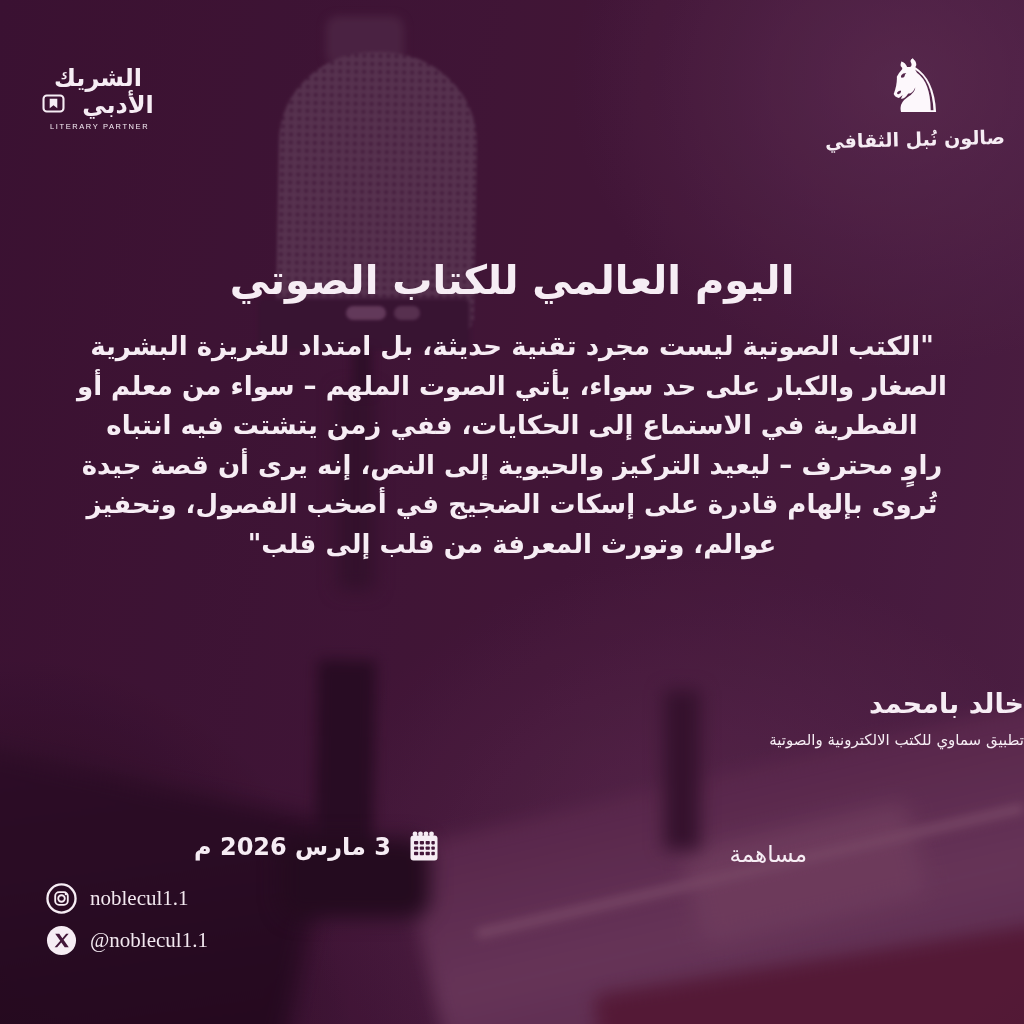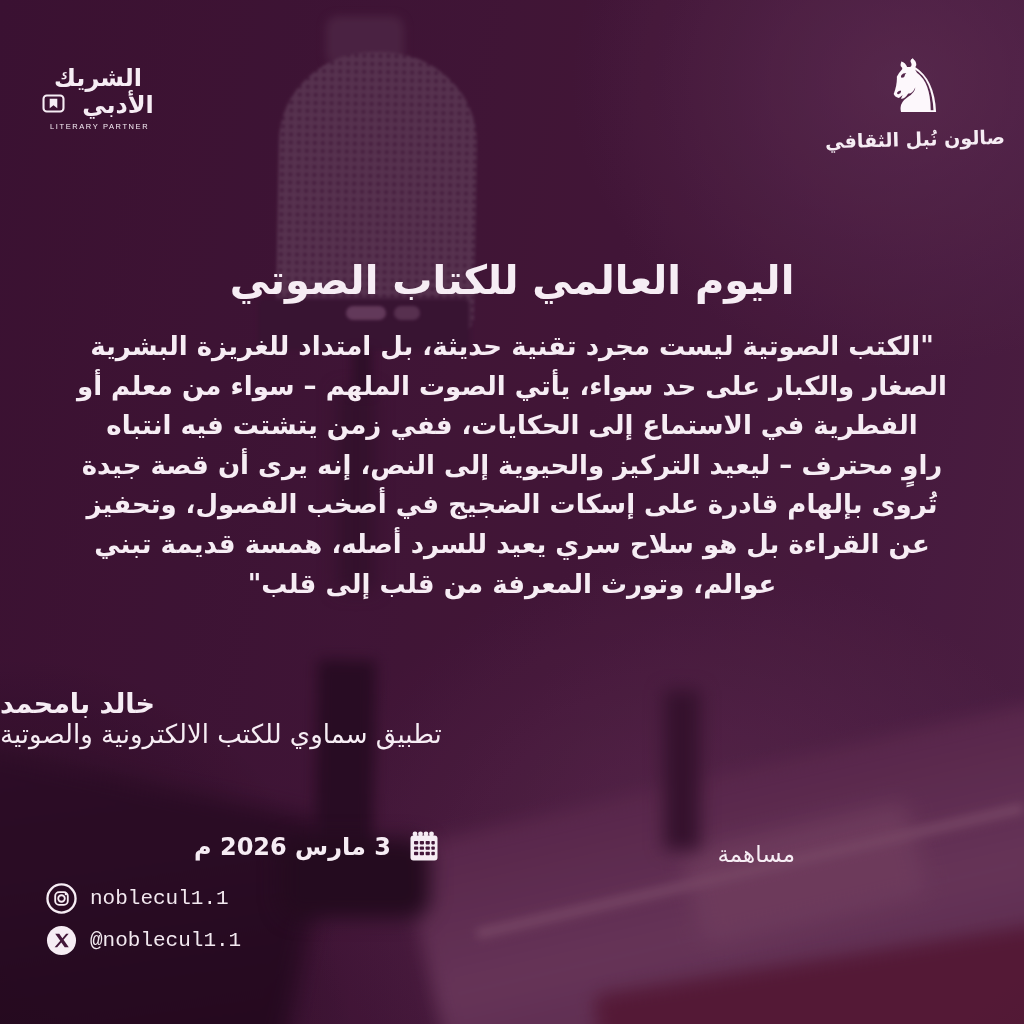--- a/index.html
+++ b/index.html
@@ -63,31 +63,31 @@
   .logo-right{position:absolute;right:16px;top:44px;width:186px;text-align:center;}
   .horse{font-size:74px;line-height:84px;color:#fdf8fc;}
   .salon-name{font-size:19px;font-weight:bold;margin-top:0px;transform:rotate(-1.5deg);white-space:nowrap;}
 
   .title{position:absolute;top:230px;left:0;width:100%;text-align:center;
     font-size:40px;font-weight:bold;letter-spacing:-.5px;}
 
   .quote{position:absolute;top:327px;left:55px;right:55px;text-align:center;
     font-size:26px;font-weight:bold;line-height:39.6px;}
 
-  .author{position:absolute;top:688px;left:0;width:100%;text-align:left;}
+  .author{position:absolute;top:688px;left:0;width:100%;text-align:right;}
   .author-name{font-size:27px;font-weight:bold;}
-  .author-affiliation{font-size:26px;}
-
-  .contribution{position:absolute;right:229px;top:841px;font-size:23px;}
+  .author-affiliation{font-size:15px;margin-top:12px;}
+
+  .contribution{position:absolute;right:217px;top:841px;font-size:23px;}
   .date-row{position:absolute;left:194px;top:830px;display:flex;align-items:center;gap:18px;
     font-size:24px;font-weight:bold;}
   .date-row svg{display:block;}
 
   .social{position:absolute;left:46px;top:882px;display:flex;flex-direction:column;gap:9px;
-    direction:ltr;font-family:Liberation Mono, monospace;font-size:21px;color:#f2e8ef;}
+    direction:ltr;font-family:Liberation Serif, serif;font-size:21px;color:#f2e8ef;}
   .social-row{display:flex;align-items:center;gap:13px;height:33px;}
   .social-row svg{display:block;flex:0 0 auto;}
 </style>
 </head>
 <body>
 
 <div class="poster">
 
   <div class="bg">
     <div class="bg-base"></div>
@@ -132,21 +132,20 @@
     </div>
 
     <h1 class="title">اليوم العالمي للكتاب الصوتي</h1>
 
     <div class="quote">
       <div>"الكتب الصوتية ليست مجرد تقنية حديثة، بل امتداد للغريزة البشرية</div>
       <div>الصغار والكبار على حد سواء، يأتي الصوت الملهم – سواء من معلم أو</div>
       <div>الفطرية في الاستماع إلى الحكايات، ففي زمن يتشتت فيه انتباه</div>
       <div>راوٍ محترف – ليعيد التركيز والحيوية إلى النص، إنه يرى أن قصة جيدة</div>
       <div>تُروى بإلهام قادرة على إسكات الضجيج في أصخب الفصول، وتحفيز</div>
-      <div>عن القراءة بل هو سلاح سري يعيد للسرد أصله، همسة قديمة تبني</div>
       <div>عوالم، وتورث المعرفة من قلب إلى قلب"</div>
     </div>
 
     <div class="author">
       <div class="author-name">خالد بامحمد</div>
       <div class="author-affiliation">تطبيق سماوي للكتب الالكترونية والصوتية</div>
     </div>
 
     <div class="contribution">مساهمة</div>
 

